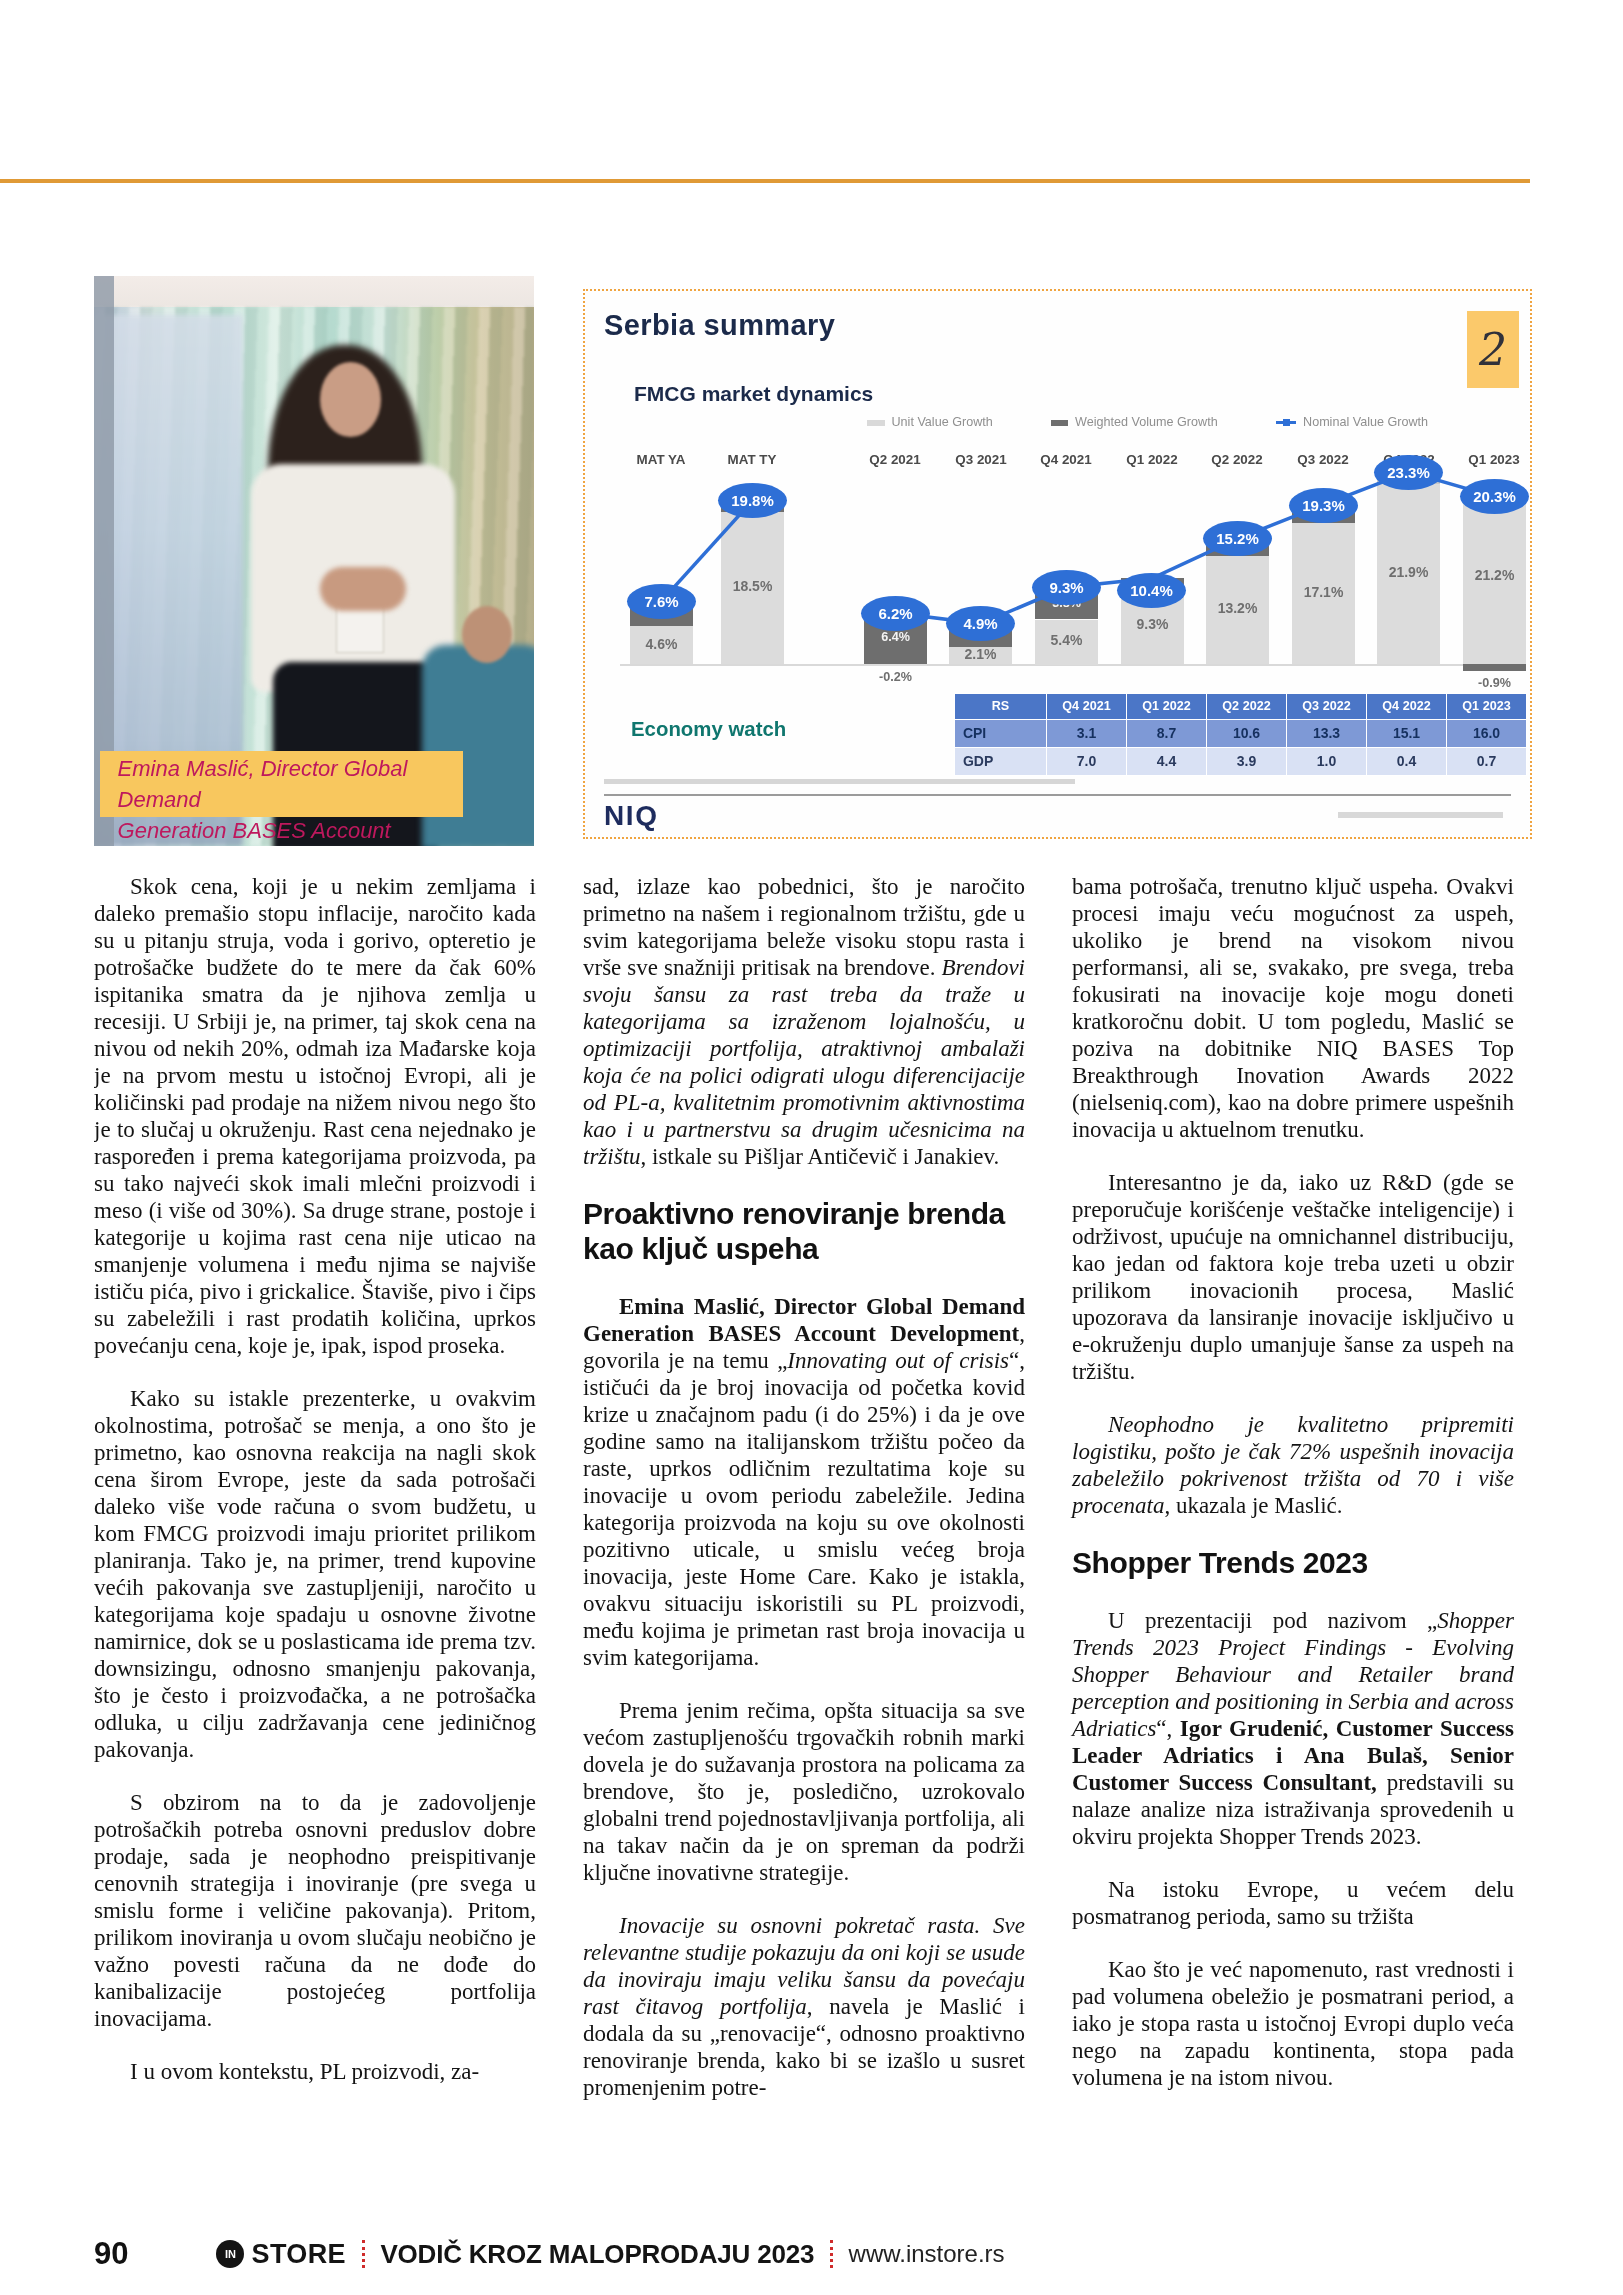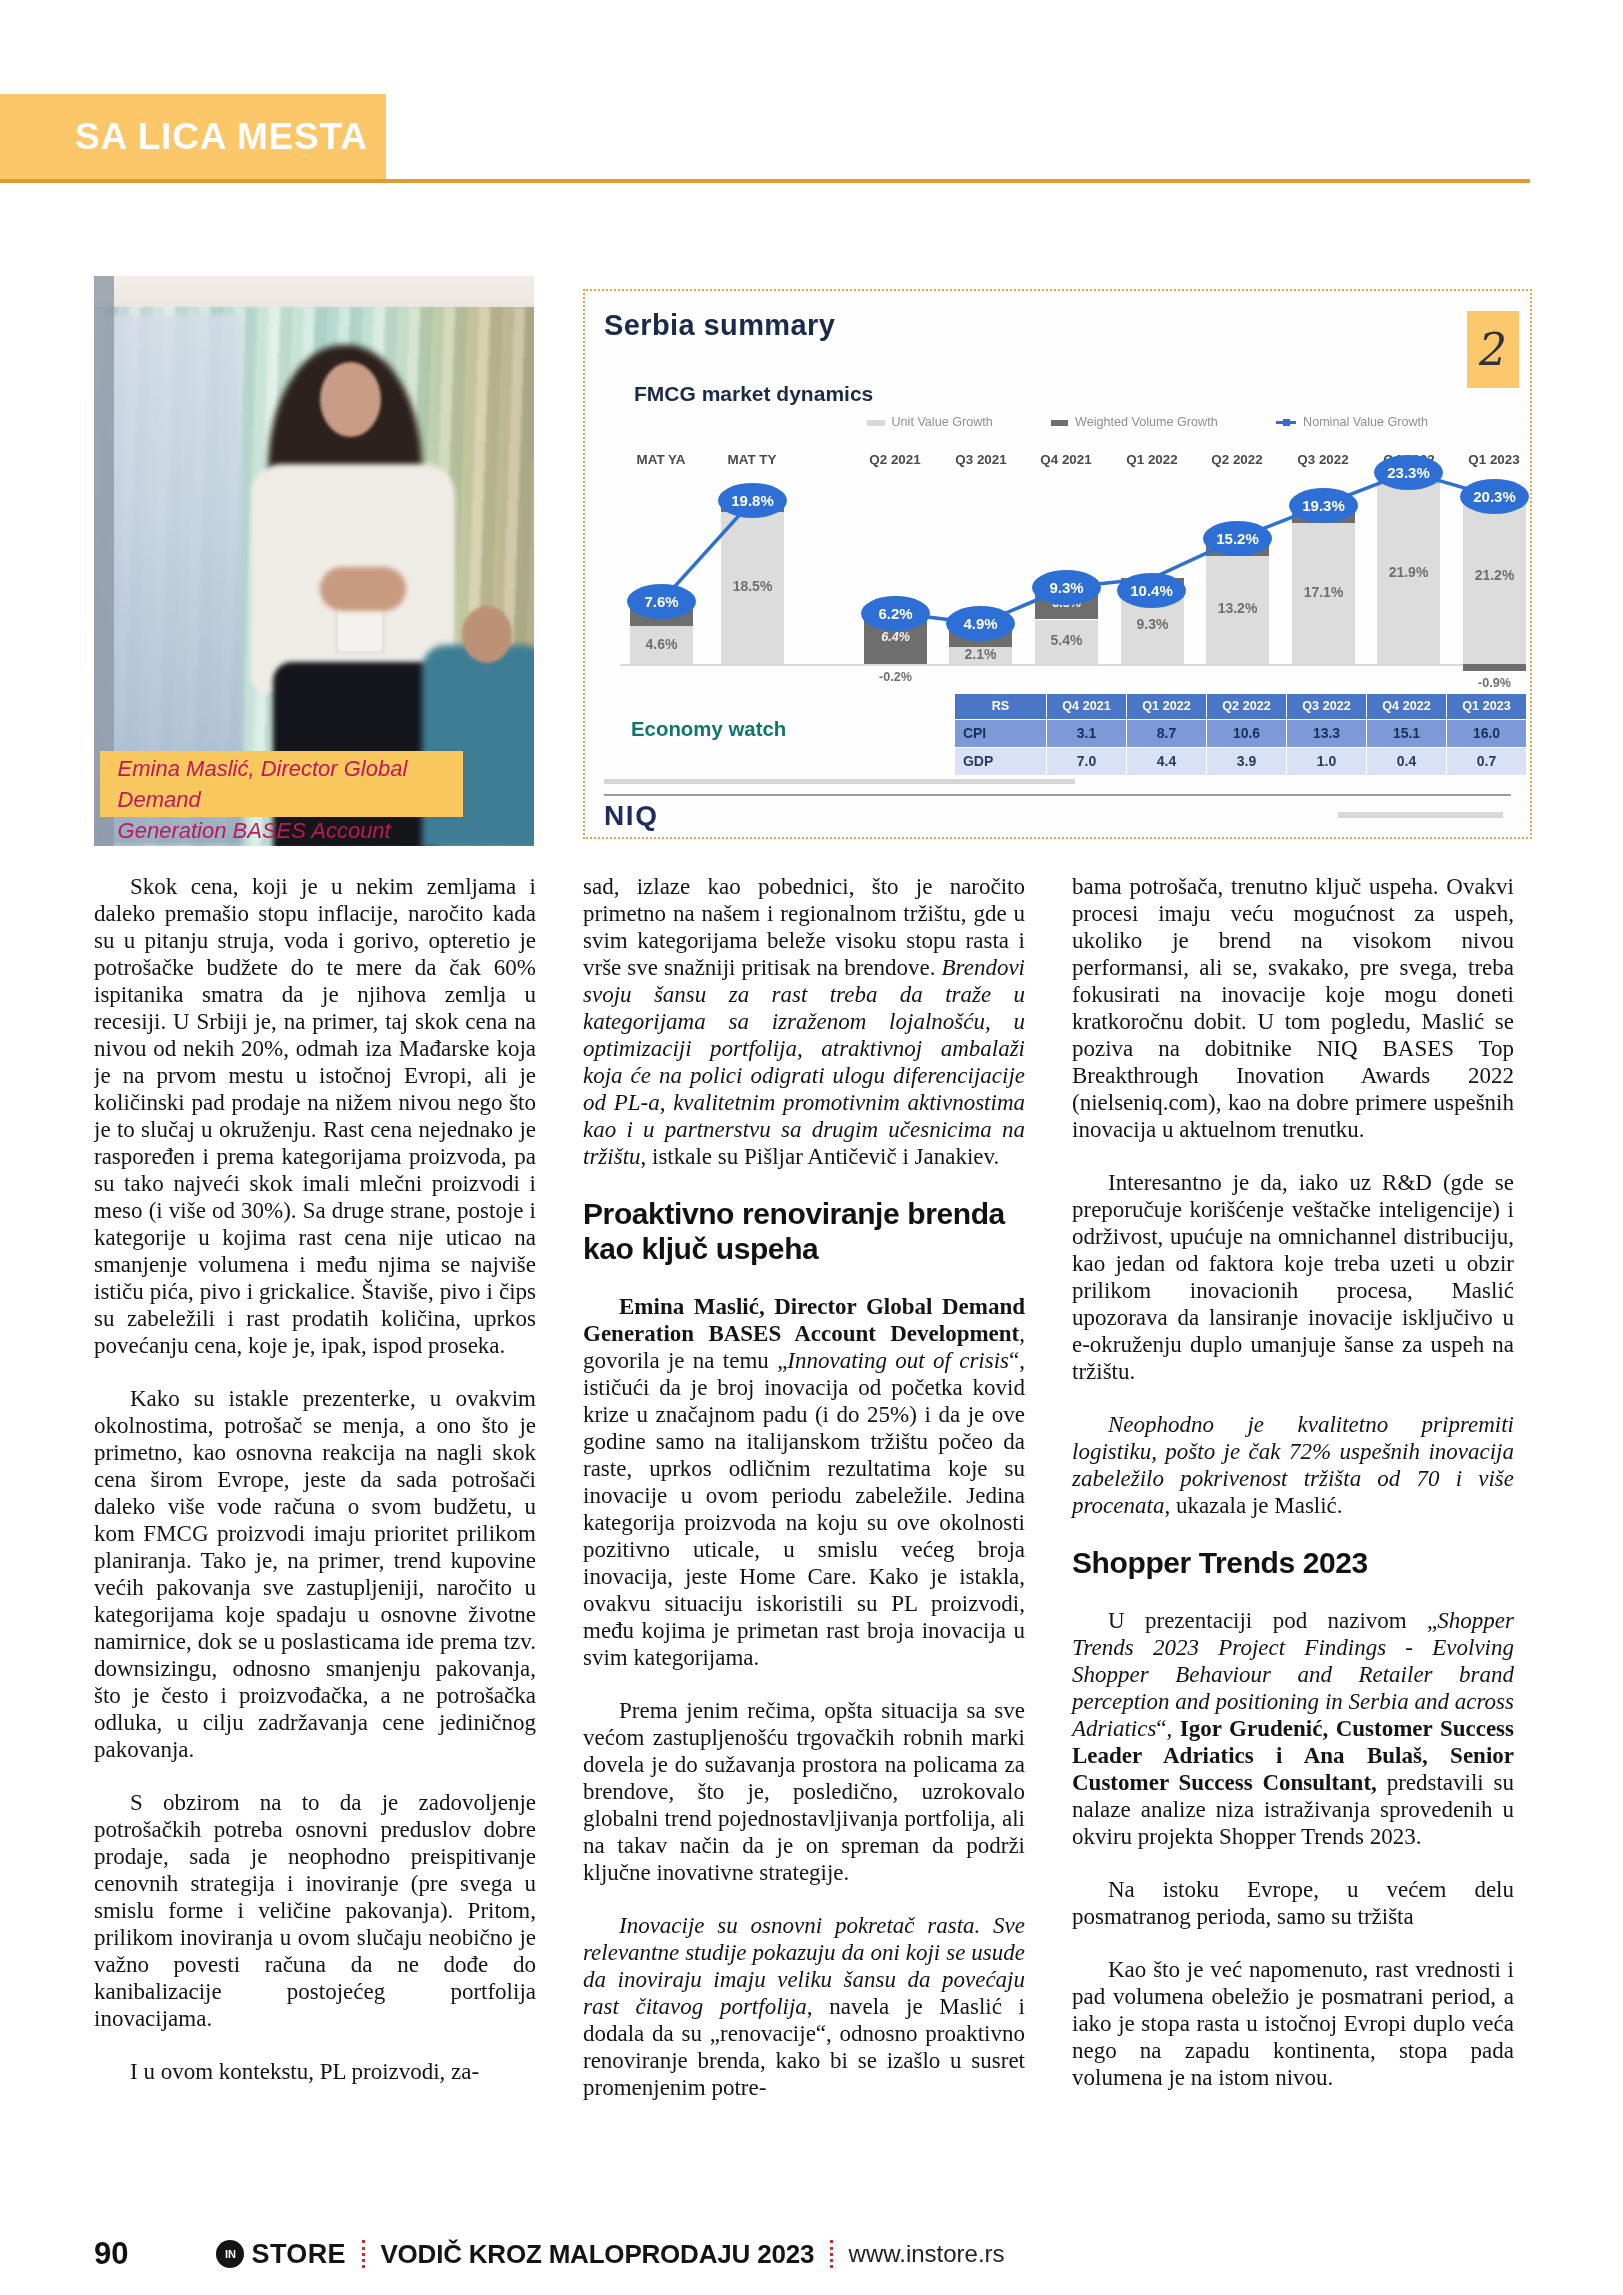--- a/index.html
+++ b/index.html
@@ -101,23 +101,20 @@
   .store{font:800 27px/28px "Liberation Sans", sans-serif;color:#141414;letter-spacing:0.4px;}
   .dotsep{height:28px;border-left:3.1px dotted #cf2b2b;margin:0 15.7px;}
   .foot-mid{font:bold 26px/28px "Liberation Sans", sans-serif;color:#141414;letter-spacing:-0.2px;}
   .foot-url{font:24px/28px "Liberation Sans", sans-serif;color:#222;}
 </style>
 </head>
 <body>
 
 <div class="page">
 
-  <div class="band">
-    <span>SA LICA MESTA</span>
-  </div>
   <div class="band-rule"></div>
 
   <figure class="photo" style="margin:0;">
     <div class="ceiling"></div>
     <div class="curtains"></div>
     <div class="folds"></div>
     <div class="wall-left"></div>
     <div class="edge-strip"></div>
     <div class="hair"></div>
     <div class="face"></div>
@@ -204,21 +201,21 @@
       <div class="bar bar-light" style="left: 45px; top: 335px; width: 63px; height: 38px;"></div>
       <div class="bar bar-dark" style="left: 45px; top: 310px; width: 63px; height: 25px;"></div>
       <div class="blabel in-light" style="left: 41px; top: 345px; width: 71px;">4.6%</div>
       <div class="blabel in-dark" style="left: 41px; top: 314px; width: 71px;">3.0%</div>
       <div class="bar bar-light" style="left: 136px; top: 220px; width: 63px; height: 153px;"></div>
       <div class="bar bar-dark" style="left: 136px; top: 210px; width: 63px; height: 10.7px;"></div>
       <div class="blabel in-light" style="left: 132px; top: 287px; width: 71px;">18.5%</div>
       <div class="bar bar-light" style="left: 279px; top: 373px; width: 63px; height: 1.6px;"></div>
       <div class="bar bar-dark" style="left: 279px; top: 320px; width: 63px; height: 53px;"></div>
       <div class="blabel below" style="left: 275px; top: 378px; width: 71px;">-0.2%</div>
-      <div class="blabel in-dark" style="left: 275px; top: 338px; width: 71px; font-style: italic;">6.4%</div>
+      <div class="blabel in-dark" style="left: 275px; top: 338px; width: 71px;">6.4%</div>
       <div class="bar bar-light" style="left: 364px; top: 356px; width: 63px; height: 17.3px;"></div>
       <div class="bar bar-dark" style="left: 364px; top: 333px; width: 63px; height: 23px;"></div>
       <div class="blabel in-light" style="left: 360px; top: 355px; width: 71px;">2.1%</div>
       <div class="blabel in-dark" style="left: 360px; top: 336px; width: 71px;">2.8%</div>
       <div class="bar bar-light" style="left: 450px; top: 329px; width: 63px; height: 45px;"></div>
       <div class="bar bar-dark" style="left: 450px; top: 297px; width: 63px; height: 31px;"></div>
       <div class="blabel in-light" style="left: 446px; top: 341px; width: 71px;">5.4%</div>
       <div class="blabel in-dark" style="left: 446px; top: 304px; width: 71px;">3.8%</div>
       <div class="bar bar-light" style="left: 536px; top: 296px; width: 63px; height: 77px;"></div>
       <div class="bar bar-dark" style="left: 536px; top: 287px; width: 63px; height: 9px;"></div>

